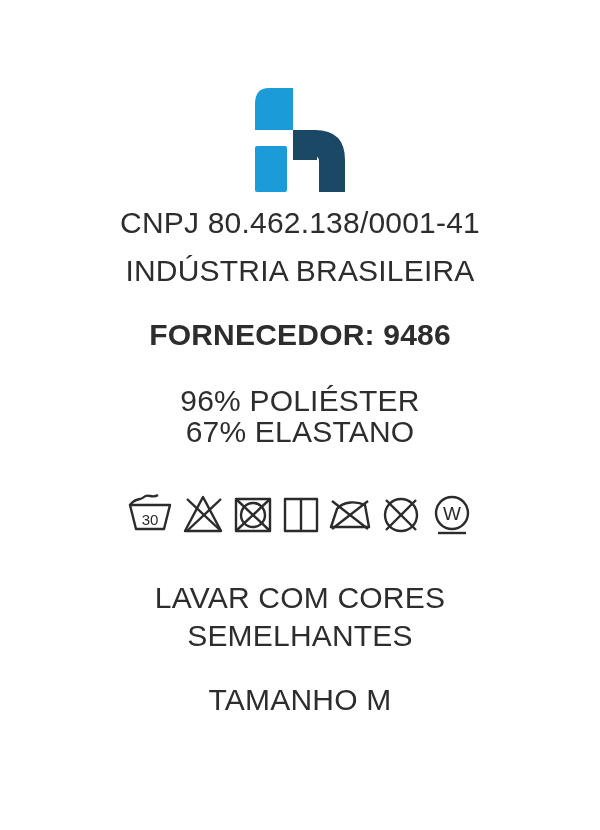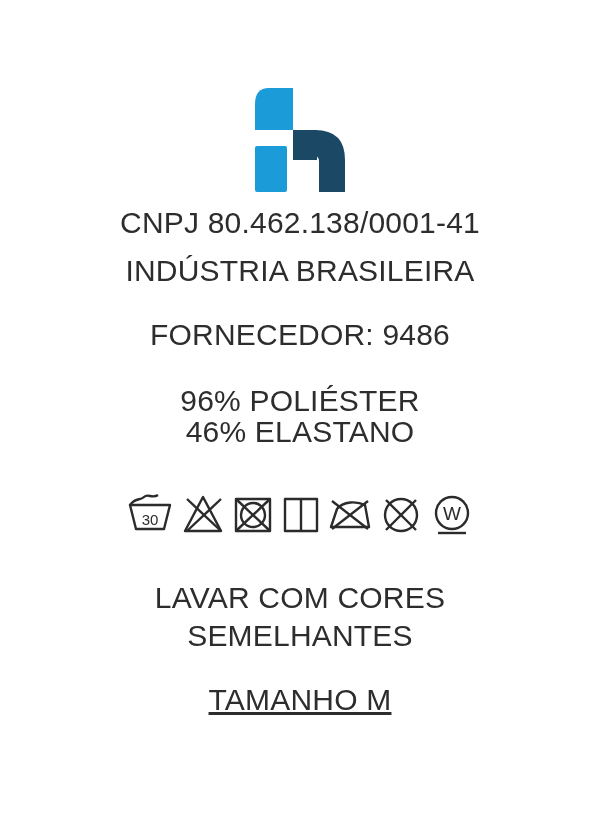--- a/index.html
+++ b/index.html
@@ -31,21 +31,21 @@
   .text-line {
     font-size: 30px;
     line-height: 1.0;
     letter-spacing: 0.2px;
     color: #2d2d2d;
     text-align: center;
     white-space: nowrap;
   }
   .row-cnpj { margin-top: 2px; }
   .row-industria { margin-top: 18px; }
-  .row-fornecedor { margin-top: 34px; }
+  .row-fornecedor { margin-top: 34px; font-weight: bold; }
   .composition {
     margin-top: 36px;
     display: flex;
     flex-direction: column;
     align-items: center;
     gap: 1px;
   }
   .care-symbols {
     margin-top: 40px;
     display: flex;
@@ -55,21 +55,21 @@
   }
   .care-symbols svg {
     display: block;
   }
   .care-block {
     margin-top: 44px;
     display: flex;
     flex-direction: column;
     gap: 8px;
   }
-  .row-tamanho { margin-top: 34px; text-decoration: underline; }
+  .row-tamanho { margin-top: 34px; }
 </style>
 </head>
 <body>
 
 <div class="label">
 
   <div>
     <svg class="logo" viewBox="0 0 130 128" xmlns="http://www.w3.org/2000/svg" aria-label="brand logo">
 
       <path d="M34 10 h24 v42 h-24 z" fill="#1b9bd7"></path>
@@ -84,21 +84,21 @@
   </div>
 
   <div class="text-line row-cnpj">CNPJ 80.462.138/0001-41</div>
 
   <div class="text-line row-industria">INDÚSTRIA BRASILEIRA</div>
 
   <div class="text-line row-fornecedor">FORNECEDOR: 9486</div>
 
   <div class="composition">
     <div class="text-line">96% POLIÉSTER</div>
-    <div class="text-line">46% ELASTANO</div>
+    <div class="text-line">67% ELASTANO</div>
   </div>
 
   <div class="care-symbols">
 
     <svg width="56" height="52" viewBox="0 0 56 52">
       <g fill="none" stroke="#2b2b2b" stroke-width="2.4" stroke-linejoin="round">
         <path d="M8 18 L48 18 L42 42 L14 42 Z"></path>
         <path d="M8 18 C14 10, 18 14, 22 10 C26 6, 30 12, 36 8"></path>
       </g>
       <text x="28" y="38" font-family="'Liberation Sans', sans-serif" font-size="15" text-anchor="middle" fill="#2b2b2b">30</text>

